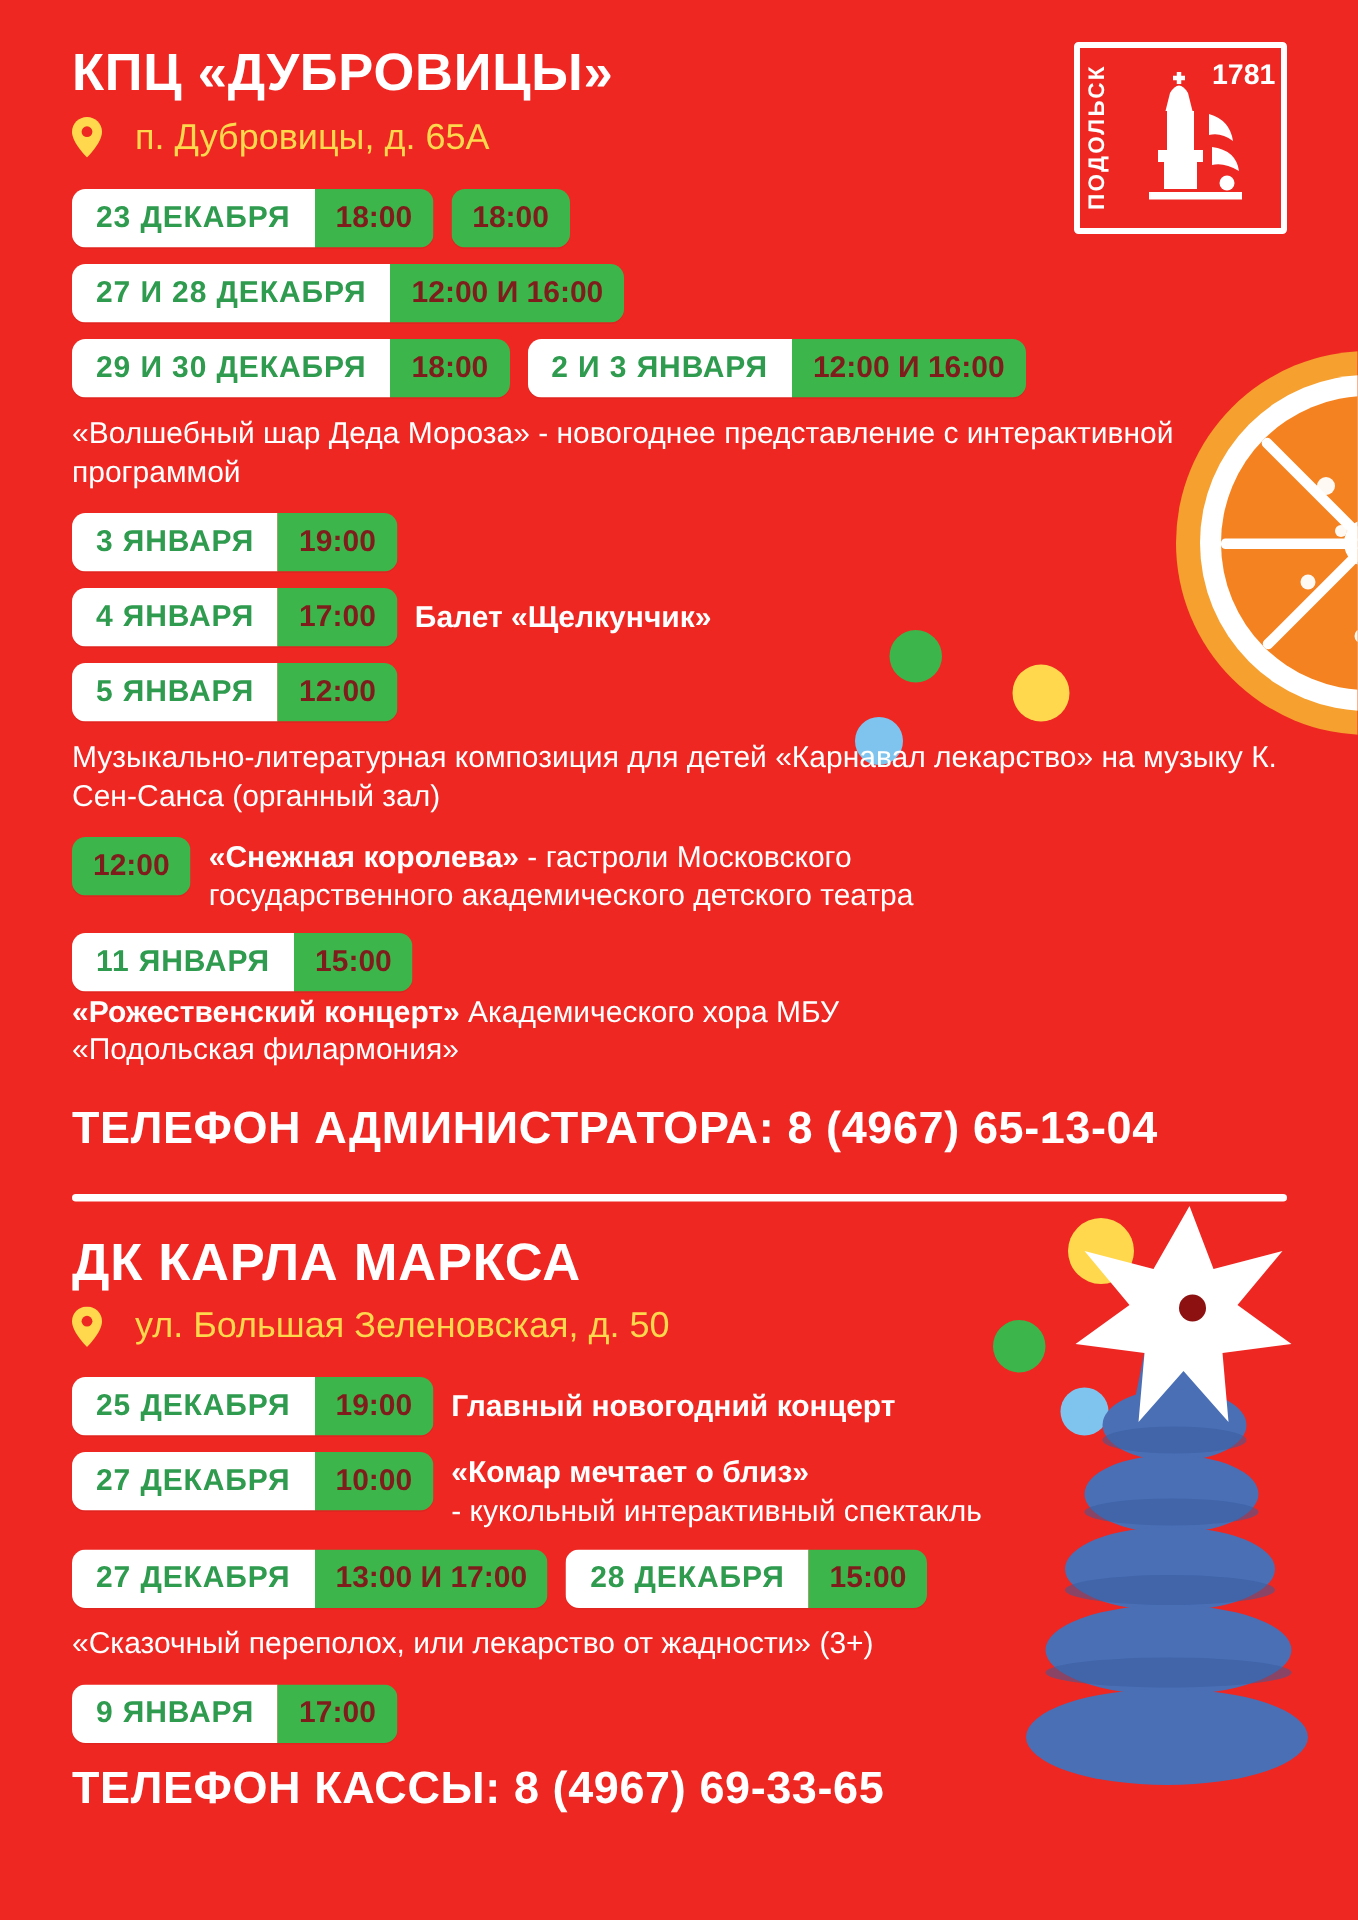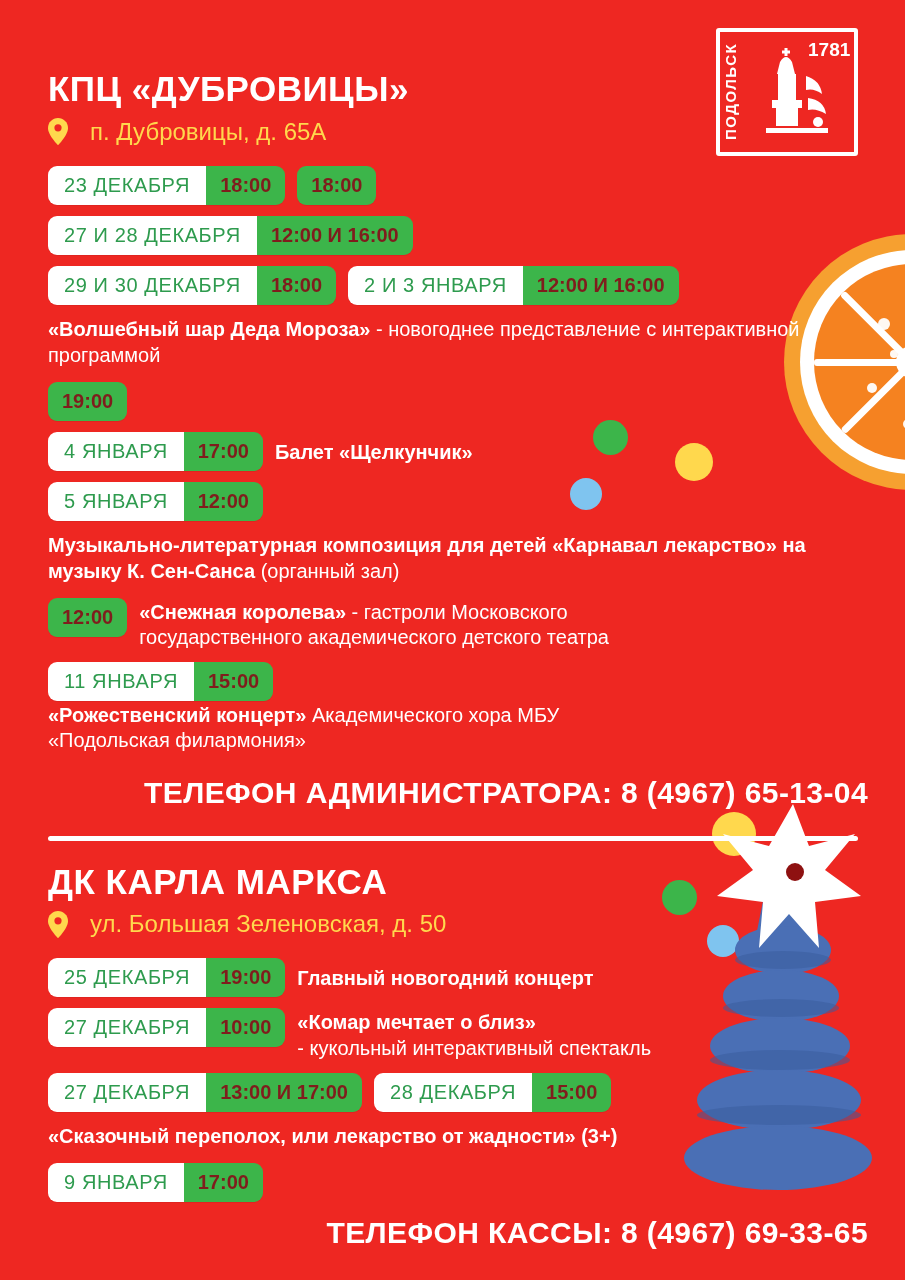--- a/index.html
+++ b/index.html
@@ -52,54 +52,54 @@
 
   
   .rows { margin-top: 20px; }
   .row { display: flex; align-items: flex-start; flex-wrap: wrap; margin-bottom: 11px; }
 
   .chip {
     display: inline-flex; align-items: stretch; border-radius: 9px; overflow: hidden;
     margin-right: 12px; box-shadow: 0 1px 0 rgba(0,0,0,0.06);
   }
   .chip .date {
-    background: #ffffff; color: #2e9b4e; font-weight: normal; font-size: 20px;
+    background: #ffffff; color: #2e9b4e; font-weight: bold; font-size: 20px;
     padding: 8px 16px 8px 16px; letter-spacing: 0.6px; white-space: nowrap;
     display: flex; align-items: center;
   }
   .chip .time {
     background: #3cb54a; color: #7f1d1d; font-weight: bold; font-size: 20px;
     padding: 8px 14px; white-space: nowrap; display: flex; align-items: center;
   }
 
   .desc {
     font-size: 20px; line-height: 1.28; color: #ffffff; padding-top: 8px; max-width: 590px;
   }
   .desc .b { font-weight: bold; }
   .desc .n { font-weight: normal; }
 
   .para {
     font-size: 20px; line-height: 1.3; margin: 4px 0 14px 0; max-width: 820px;
   }
-  .para .b { font-weight: bold; }
+  .para .b { font-weight: normal; }
   .para .n { font-weight: normal; }
 
   .phone {
     font-size: 28px; font-weight: bold; letter-spacing: 0.4px; margin-top: 22px;
   }
 
   .divider {
     height: 5px; background: #ffffff; border-radius: 3px;
     margin: 26px 0 22px 0; width: 810px;
   }
 
-  .content { position: absolute; left: 48px; top: 30px; width: 820px; z-index: 5; margin-top: 40px; }
+  .content { position: absolute; left: 48px; top: 30px; width: 820px; z-index: 5; }
   .section2 { position: relative; z-index: 5; }
 
-  .phone-center { text-align: right; font-size: 30px; font-weight: bold; }
+  .phone-center { text-align: left; font-size: 30px; font-weight: bold; }
 </style>
 </head>
 <body>
 
 <div class="page">
 
   <div class="deco orange-slice">
     <svg width="230" height="268" viewBox="0 0 230 268">
       <g>
         <path d="M30,134 a104,134 0 0 1 200,0 a104,134 0 0 1 -200,0" fill="none"></path>
@@ -225,20 +225,21 @@
         </div>
       </div>
 
       <p class="para">
         <span class="b">«Волшебный шар Деда Мороза»</span><span class="n"> - новогоднее представление с интерактивной программой</span>
       </p>
 
       <div class="rows" style="margin-top:0;">
         <div class="row">
           <span class="chip">
+            <span class="date">3 ЯНВАРЯ</span>
             <span class="time">19:00</span>
           </span>
         </div>
 
         <div class="row">
           <span class="chip">
             <span class="date">4 ЯНВАРЯ</span>
             <span class="time">17:00</span>
           </span>
           <span class="desc">

